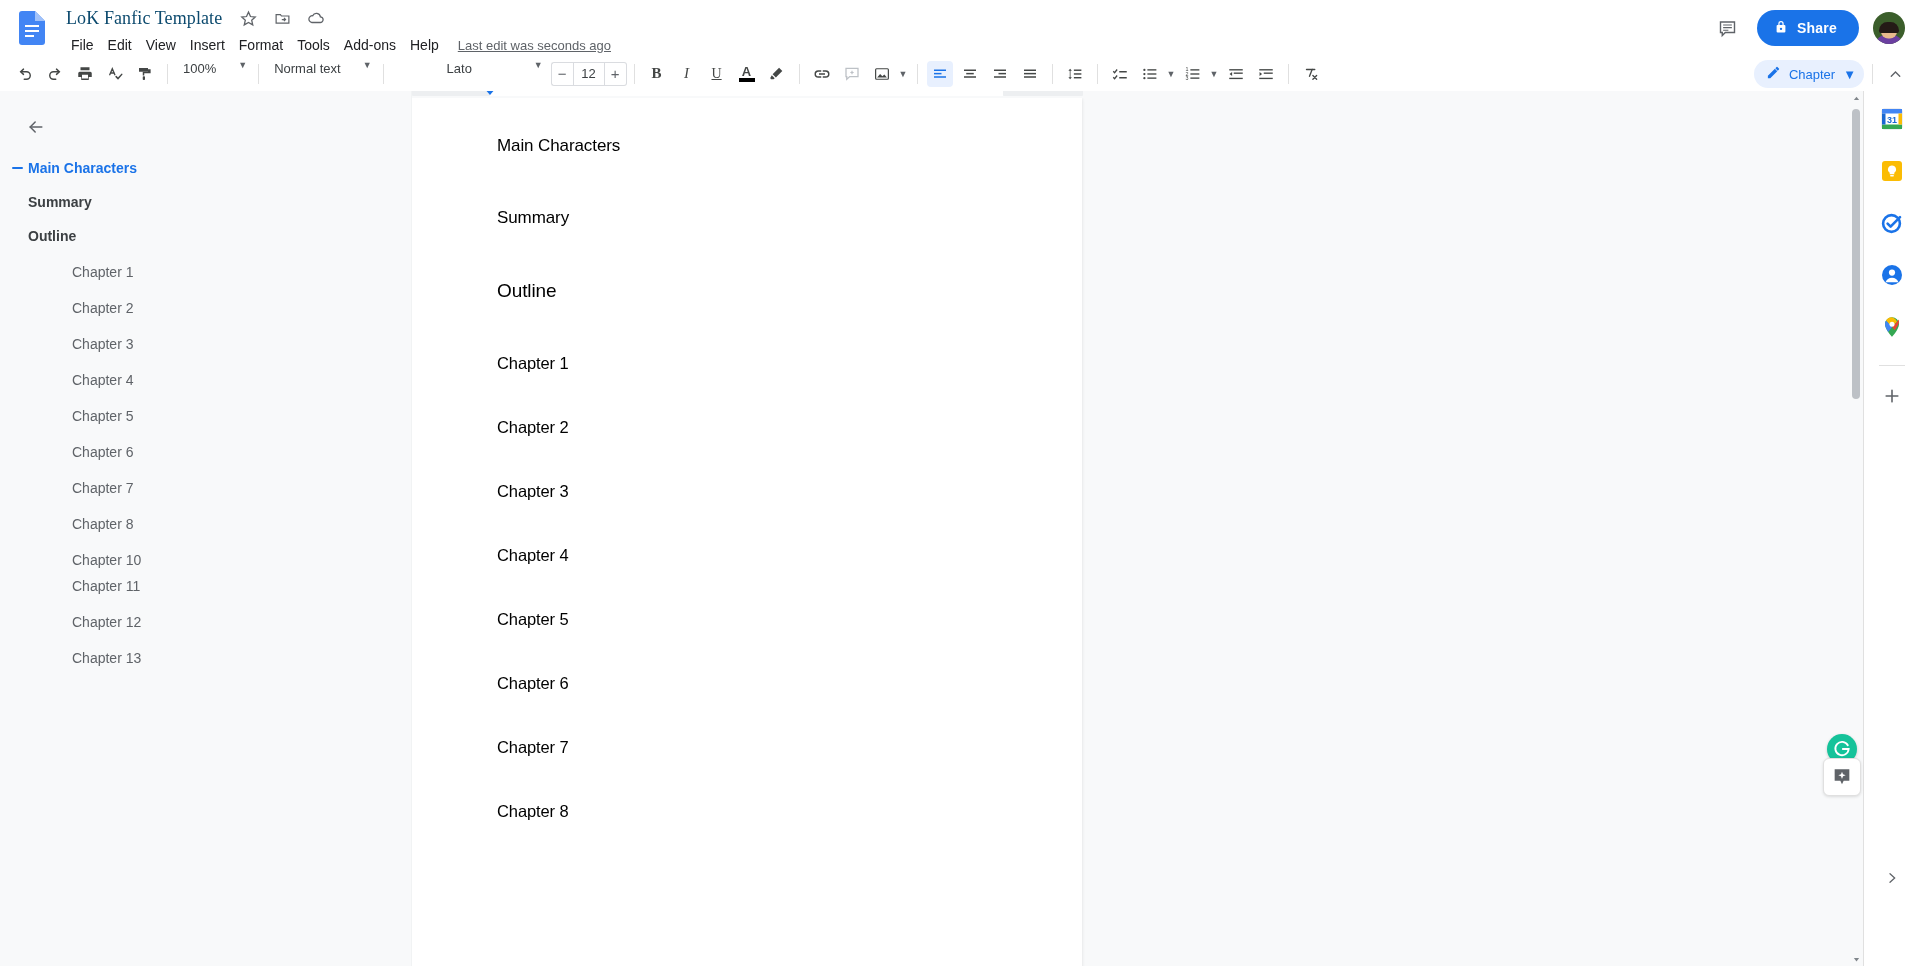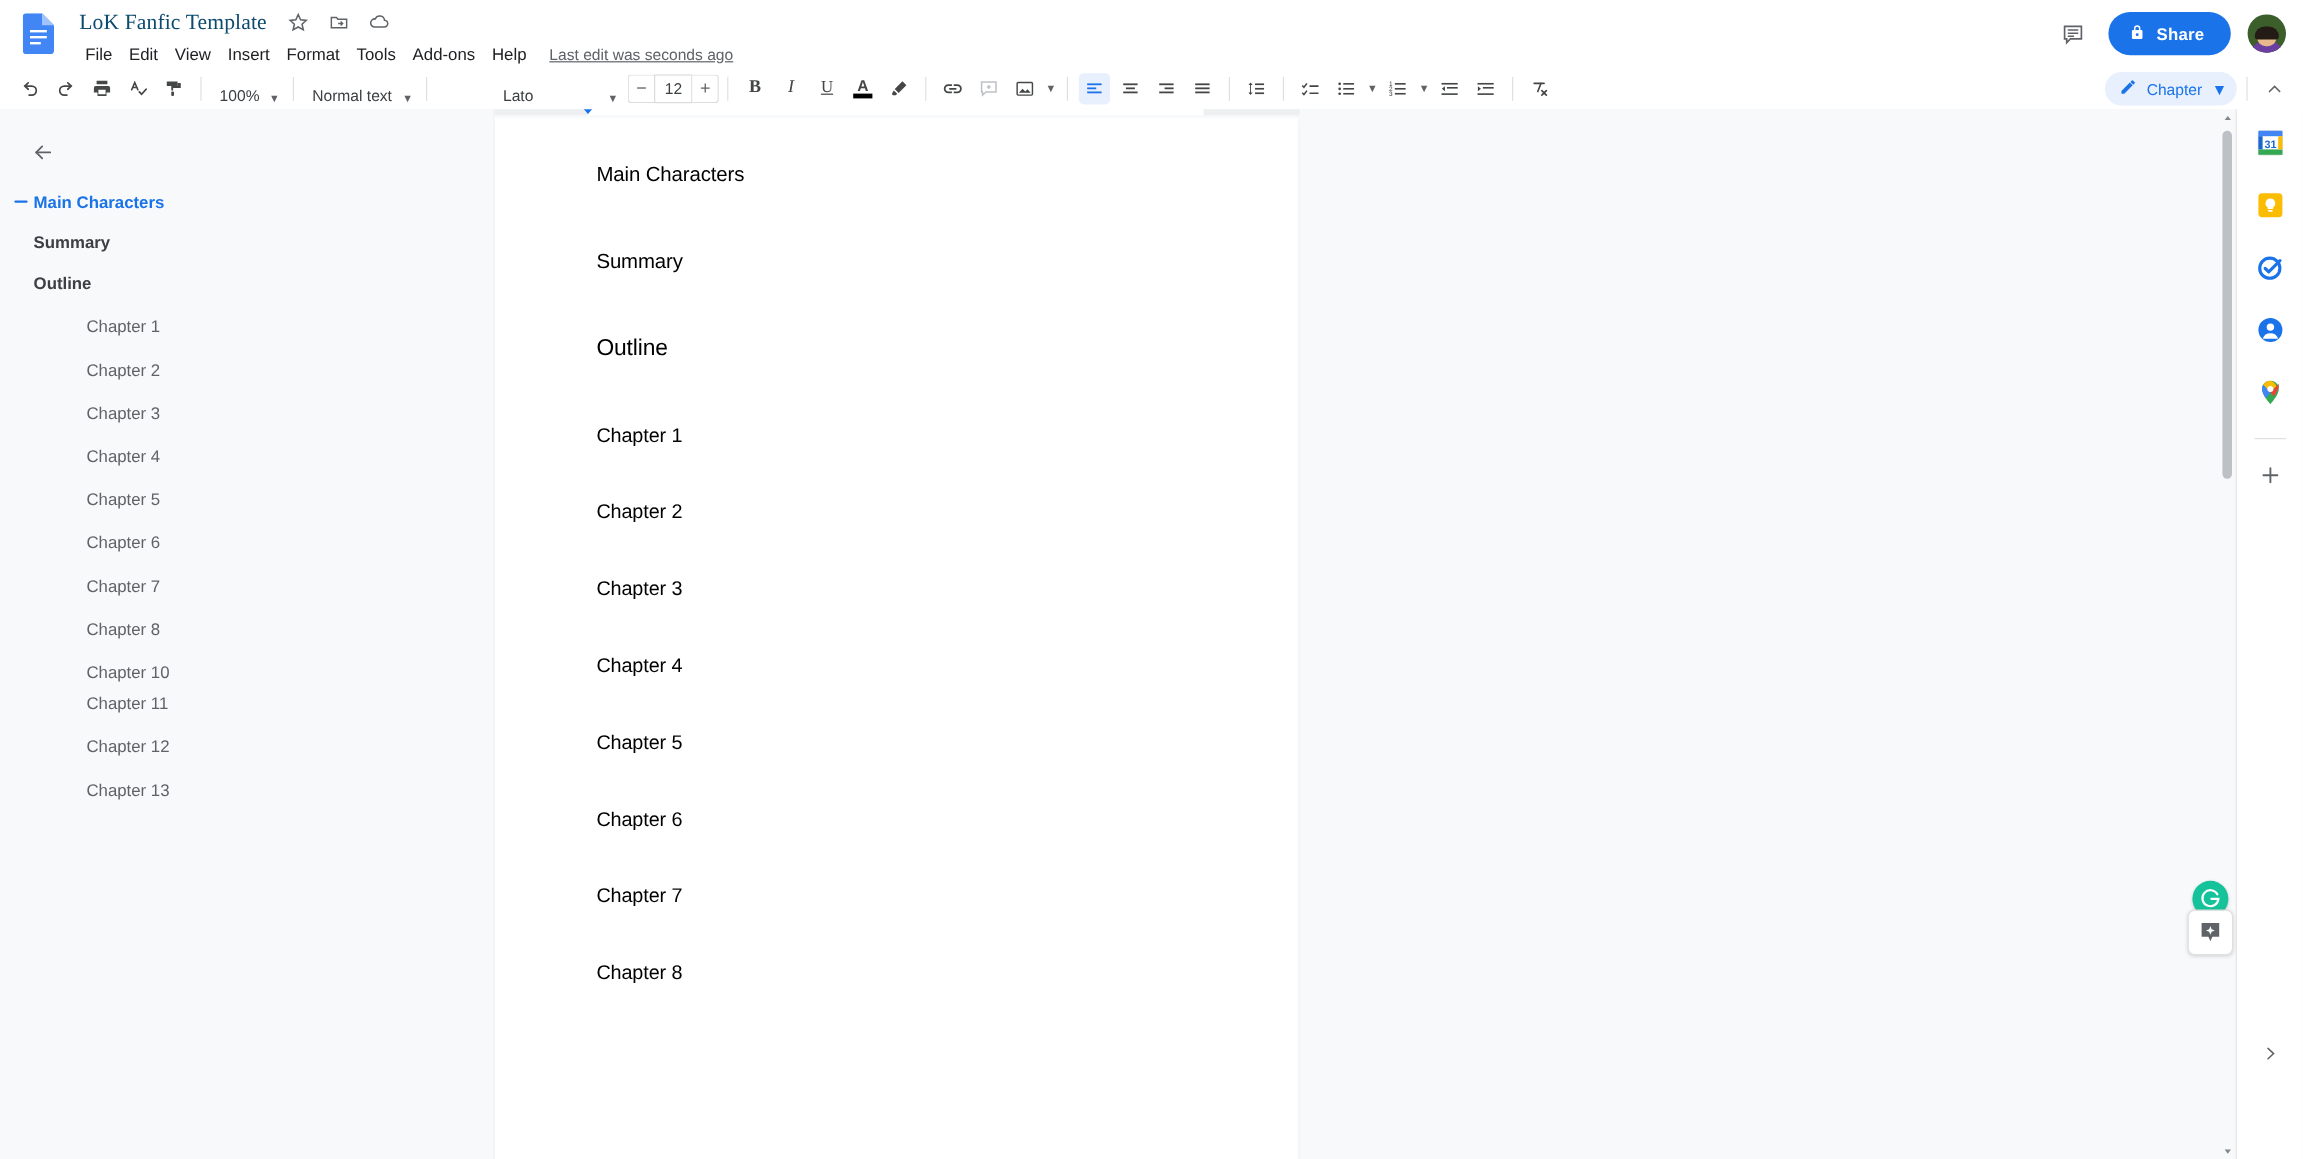--- a/index.html
+++ b/index.html
@@ -86,21 +86,21 @@
     border-top: 1px solid #ffffff;
   }
   .tb-btn {
     width: 26px; height: 26px; border-radius: 4px; flex: none;
     display: flex; align-items: center; justify-content: center;
     color: #444746; cursor: pointer; margin: 0 2px;
   }
   .tb-btn.active { background: #e8f0fe; color: #1a73e8; }
   .tb-sep { width: 1px; height: 20px; background: #e0e0e0; margin: 0 7px; flex:none; }
   .tb-dd {
-    height: 26px; display: flex; align-items: flex-end; gap: 8px;
+    height: 26px; display: flex; align-items: flex-start; gap: 22px;
     padding: 0 4px 0 8px; border-radius: 4px; cursor: pointer;
     font-size: 13px; color: #3c4043; flex: none;
   }
   .tb-dd .caret { color:#5f6368; font-size: 9px; line-height: 1; }
   .zoom-dd { min-width: 62px; }
   .style-dd { min-width: 96px; justify-content: space-between; }
   .font-dd { min-width: 108px; justify-content: space-between; margin-left: 48px; }
   .fontsize-box {
     display: flex; align-items: center; height: 24px; flex:none; margin-left:4px;
   }

